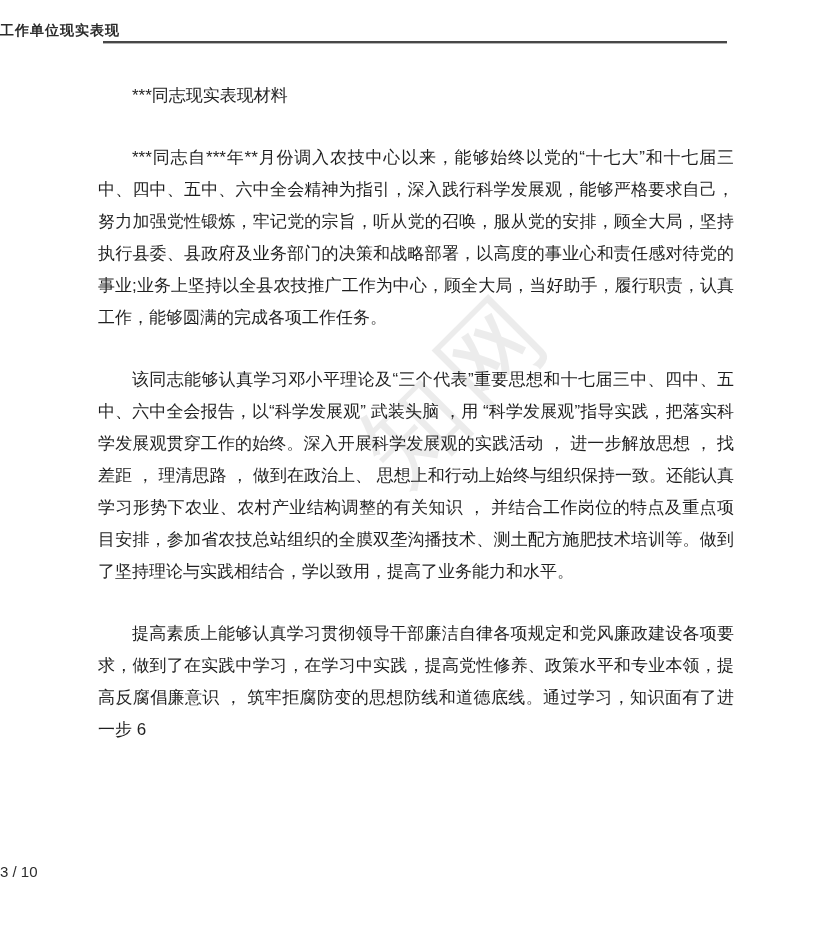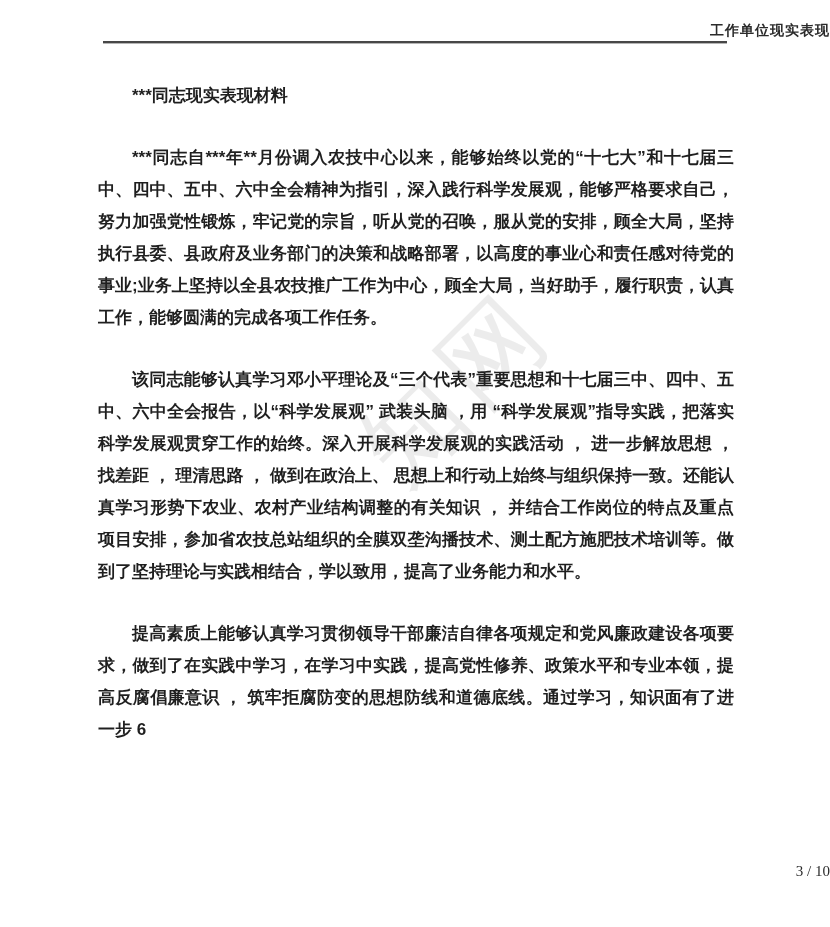--- a/index.html
+++ b/index.html
@@ -15,21 +15,21 @@
     overflow: hidden;
     font-family: "Liberation Sans", sans-serif;
     color: #1f1f1f;
   }
   
   .header-title {
     position: absolute;
     top: 22px;
     left: 0;
     right: 0;
-    text-align: right;
+    text-align: left;
     font-size: 14px;
     font-weight: 700;
     letter-spacing: 1px;
     color: #2b2b2b;
     z-index: 2;
   }
   .header-rule {
     position: absolute;
     top: 41px;
     left: 103px;
@@ -60,40 +60,38 @@
   
   .content {
     position: absolute;
     left: 98px;
     top: 80px;
     width: 636px;
     font-size: 17px;
     line-height: 32px;
     text-align: justify;
     z-index: 1;
-    font-weight: bold;
   }
   .content p {
     margin: 0 0 30px 0;
     text-indent: 2em;
   }
   .doc-title {
     text-indent: 2.2em;
   }
   
   .footer {
     position: absolute;
     top: 863px;
     left: 0;
     right: 0;
-    text-align: right;
+    text-align: left;
     font-size: 15px;
     color: #2b2b2b;
     z-index: 1;
-    font-family: Liberation Serif, serif;
   }
 </style>
 </head>
 <body>
 
 <div class="page">
 
   <div class="watermark">知网</div>
 
   <div class="header-title">工作单位现实表现</div>

